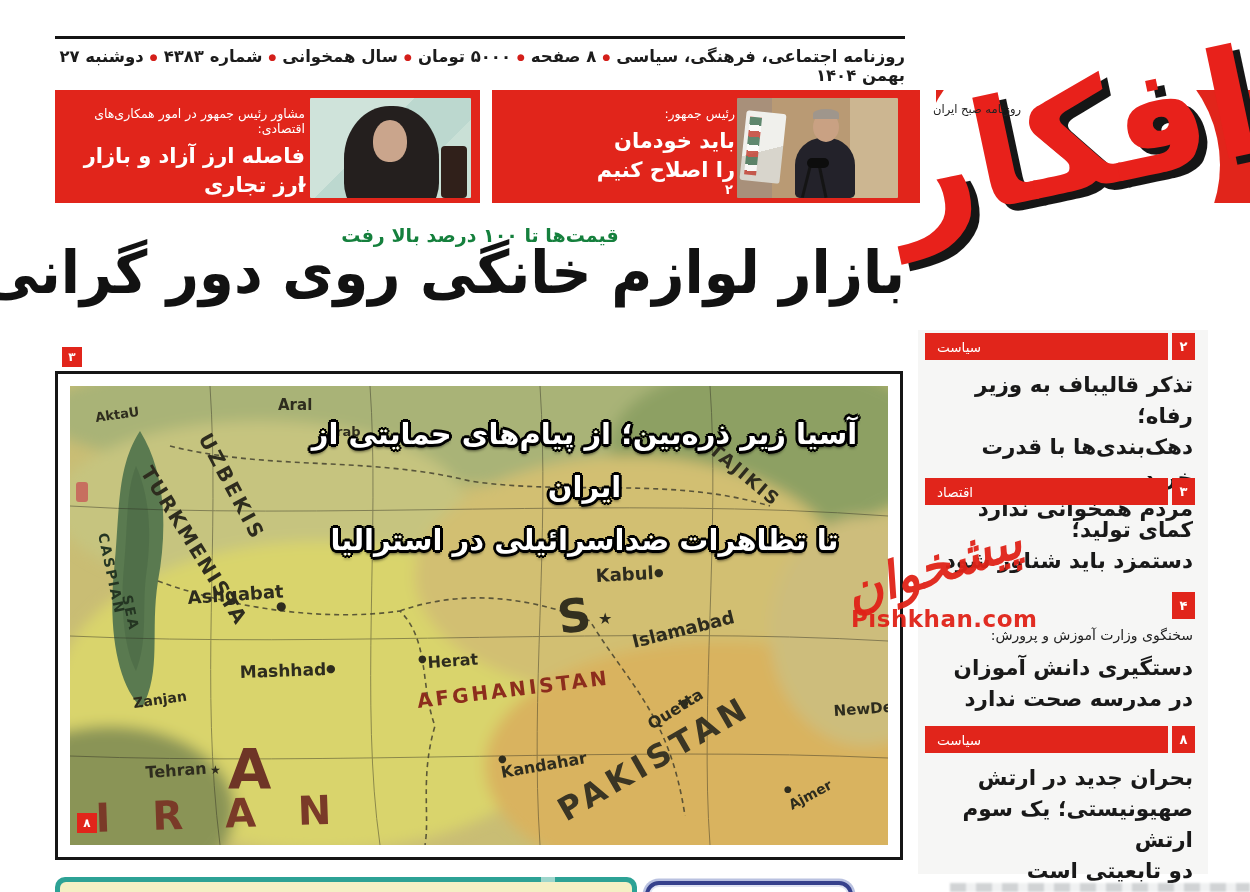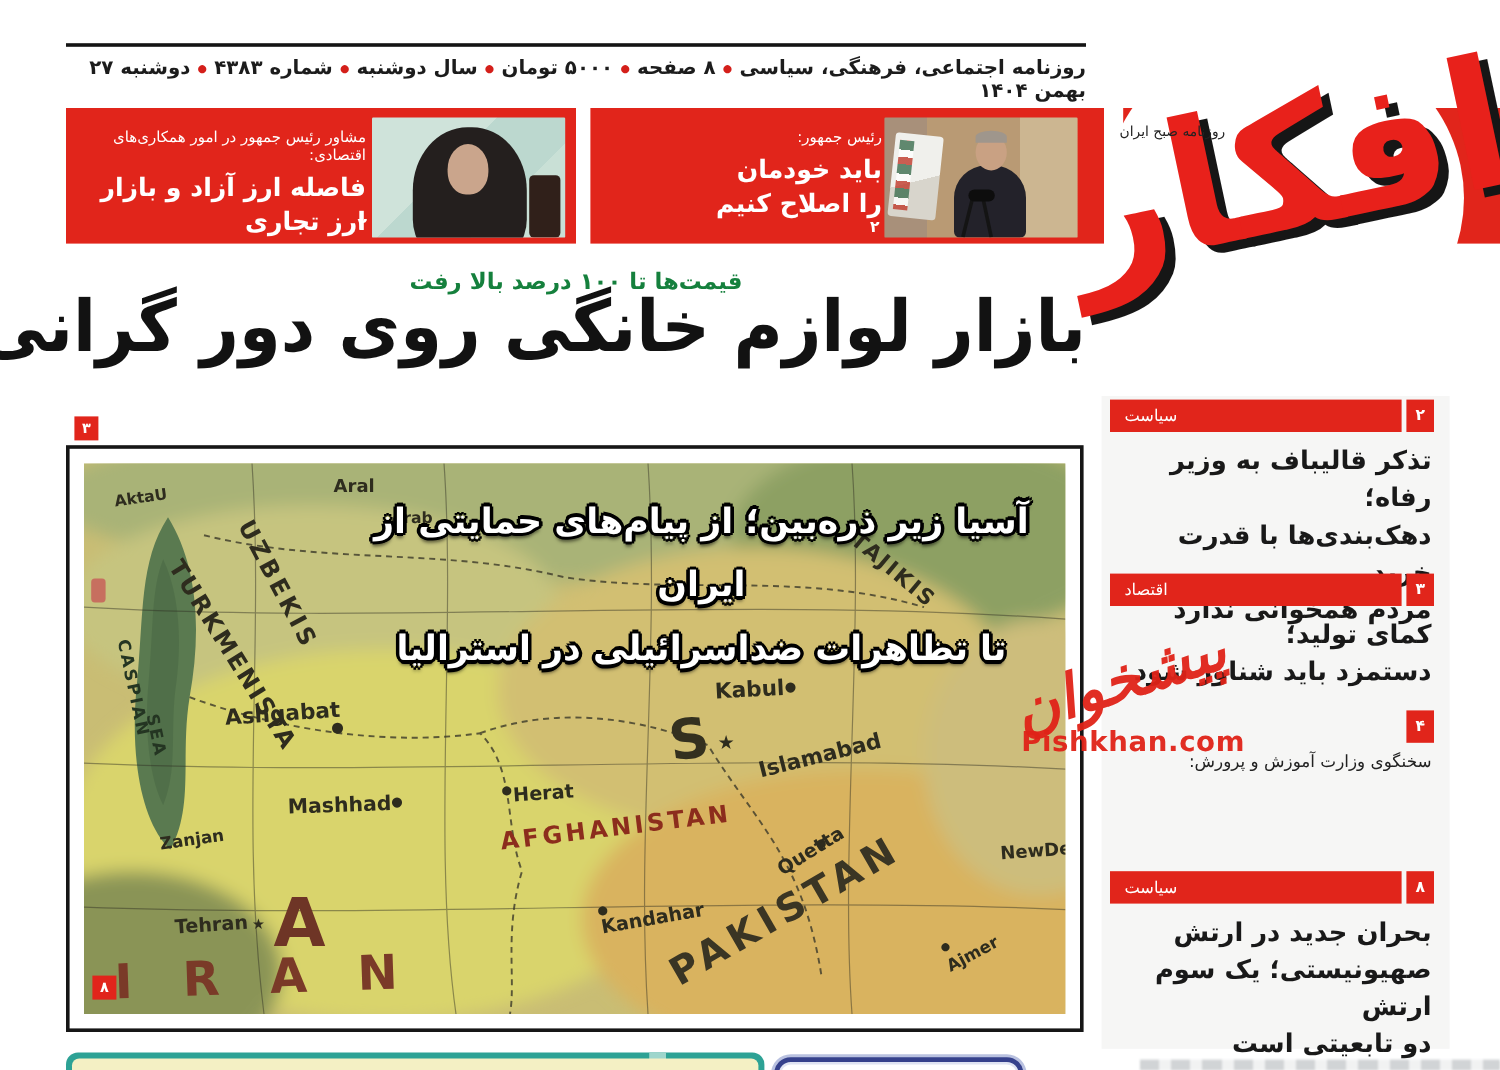--- a/index.html
+++ b/index.html
@@ -103,21 +103,21 @@
               border:4px solid #36418c; border-radius:15px; box-shadow:0 0 0 2.5px #b9c1e0, inset 0 0 0 2px #dfe3f2; }
   .halftone { position:absolute; left:950px; top:883px; width:300px; height:9px; opacity:.45; filter:blur(1px);
               background:repeating-linear-gradient(90deg,#9aa0a4 0 16px,#dfe2e3 16px 26px); }
 </style>
 </head>
 <body>
 
 <div class="page">
 
   <div class="top-rule"></div>
-  <div class="info-line"><span>روزنامه اجتماعی، فرهنگی، سیاسی</span><span class="dot">●</span><span>۸ صفحه</span><span class="dot">●</span><span>۵۰۰۰ تومان</span><span class="dot">●</span><span>سال دوشنبه</span><span class="dot">●</span><span>شماره ۴۳۸۳</span><span class="dot">●</span><span>دوشنبه ۲۷ بهمن ۱۴۰۴</span></div>
+  <div class="info-line"><span>روزنامه اجتماعی، فرهنگی، سیاسی</span><span class="dot">●</span><span>۸ صفحه</span><span class="dot">●</span><span>۵۰۰۰ تومان</span><span class="dot">●</span><span>سال همخوانی</span><span class="dot">●</span><span>شماره ۴۳۸۳</span><span class="dot">●</span><span>دوشنبه ۲۷ بهمن ۱۴۰۴</span></div>
 
   <div class="band band-a">
     <div class="banner-photo photo-advisor" style="left:255px;">
       <div class="chador"></div>
       <div class="face"></div>
       <div class="chair"></div>
     </div>
     <div class="banner-text" style="left:10px; right:175px;">
       <div class="banner-kicker">مشاور رئیس جمهور در امور همکاری‌های اقتصادی:</div>
       <div class="banner-title">فاصله ارز آزاد و بازار ارز تجاری<br>از بین خواهد رفت</div>
@@ -249,20 +249,21 @@
       </div>
 
       <div class="sb-title">کمای تولید؛<br>دستمزد باید شناور شود</div>
     </div>
 
     <div class="sb-item">
       <div class="sb-bar-row">
         <div class="sb-page">۴</div>
       </div>
       <div class="sb-kicker">سخنگوی وزارت آموزش و پرورش:</div>
+      <div class="sb-title">دستگیری دانش آموزان<br>در مدرسه صحت ندارد</div>
     </div>
 
     <div class="sb-item">
       <div class="sb-bar-row">
         <div class="sb-page">۸</div>
         <div class="sb-bar">
             <span class="sb-section">سیاست</span>
           </div>
       </div>
 

